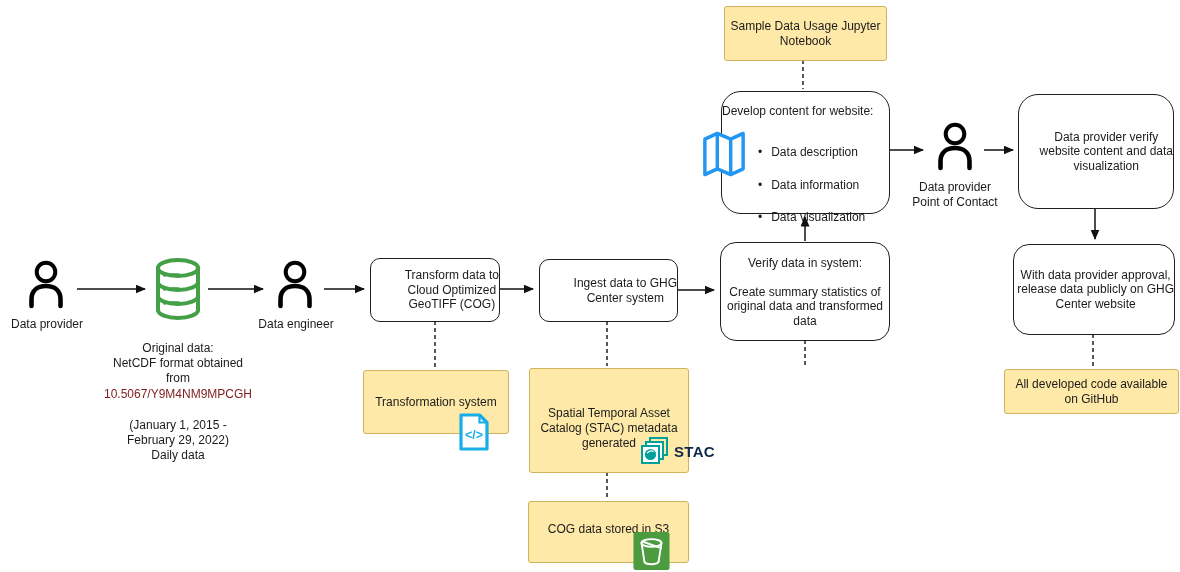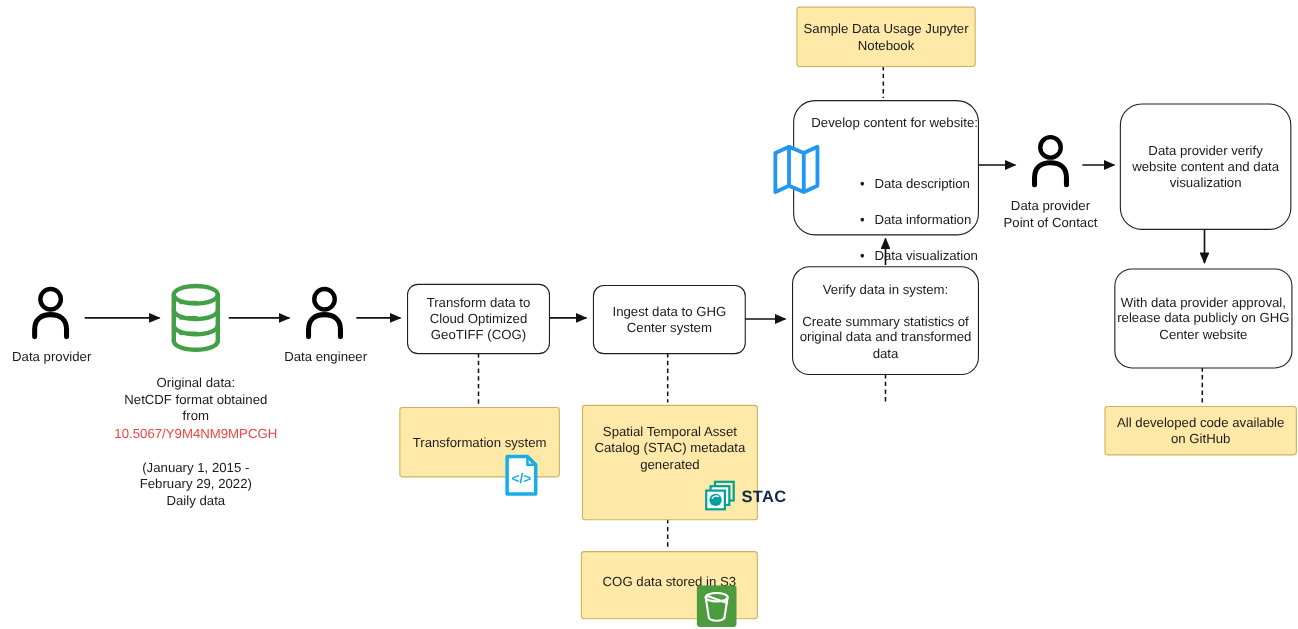--- a/index.html
+++ b/index.html
@@ -3,46 +3,46 @@
 <meta charset="utf-8">
 <style>
   html,body{margin:0;padding:0;background:#fff;}
   #canvas{
     position:relative;width:1180px;height:572px;background:#ffffff;
     font-family:"Liberation Sans",sans-serif;font-size:12px;color:#1b1b1b;overflow:hidden;
   }
   svg.layer{position:absolute;left:0;top:0;z-index:1;}
   .pbox{
     position:absolute;z-index:2;background:#fff;border:1.5px solid #1f1f1f;
-    display:flex;align-items:center;justify-content:center;text-align:center;
+    display:flex;align-items:center;justify-content:flex-end;text-align:center;
     white-space:pre-line;line-height:1.22;
   }
   .r10{border-radius:10px}.r16{border-radius:16px}.r20{border-radius:20px}
   .note{
     position:absolute;z-index:2;background:#FFE9A8;border:1px solid #CFB35C;border-radius:3px;
     display:flex;align-items:center;justify-content:center;text-align:center;
     white-space:pre-line;line-height:1.25;
   }
   .caption{position:absolute;z-index:2;text-align:center;line-height:1.25;white-space:pre-line;}
-  .doi{color:#ef4444;cursor:pointer;display:block;margin:1px 0;}
+  .doi{color:#7f1d1d;cursor:pointer;display:block;margin:1px 0;}
   .icon{position:absolute;z-index:3;display:flex;align-items:center;}
   .person-label{position:absolute;z-index:2;text-align:center;line-height:1.25;white-space:pre-line;}
   
-  .devbox{flex-direction:column;justify-content:flex-start;align-items:flex-end;gap:15px;}
+  .devbox{flex-direction:column;justify-content:flex-start;align-items:flex-start;}
   .dev-title{margin-top:12px;text-align:center;}
   .bullets{text-align:left;margin:9px 0 0 36px;}
   .bullet-row{margin-top:3px;}
   .bullet-row::before{content:"•";margin-right:9px;}
   
   .verbox{flex-direction:column;justify-content:flex-start;}
   .ver-title{margin-top:13px;}
   .ver-body{margin-top:14px;}
   .stac-wrap{gap:3px;}
   .stac-text{font-weight:bold;font-size:15px;letter-spacing:.3px;color:#0D2749;}
-  .note-top{align-items:flex-start;}
+  .note-top{align-items:center;}
 </style>
 </head>
 <body>
 
 <div id="canvas">
 
   <svg class="layer" width="1180" height="572">
     <defs>
       <marker id="arr" markerWidth="11" markerHeight="9" refX="9.5" refY="4.5" orient="auto" markerUnits="userSpaceOnUse">
         <path d="M0,0 L10.5,4.5 L0,9 Z" fill="#111"></path>

